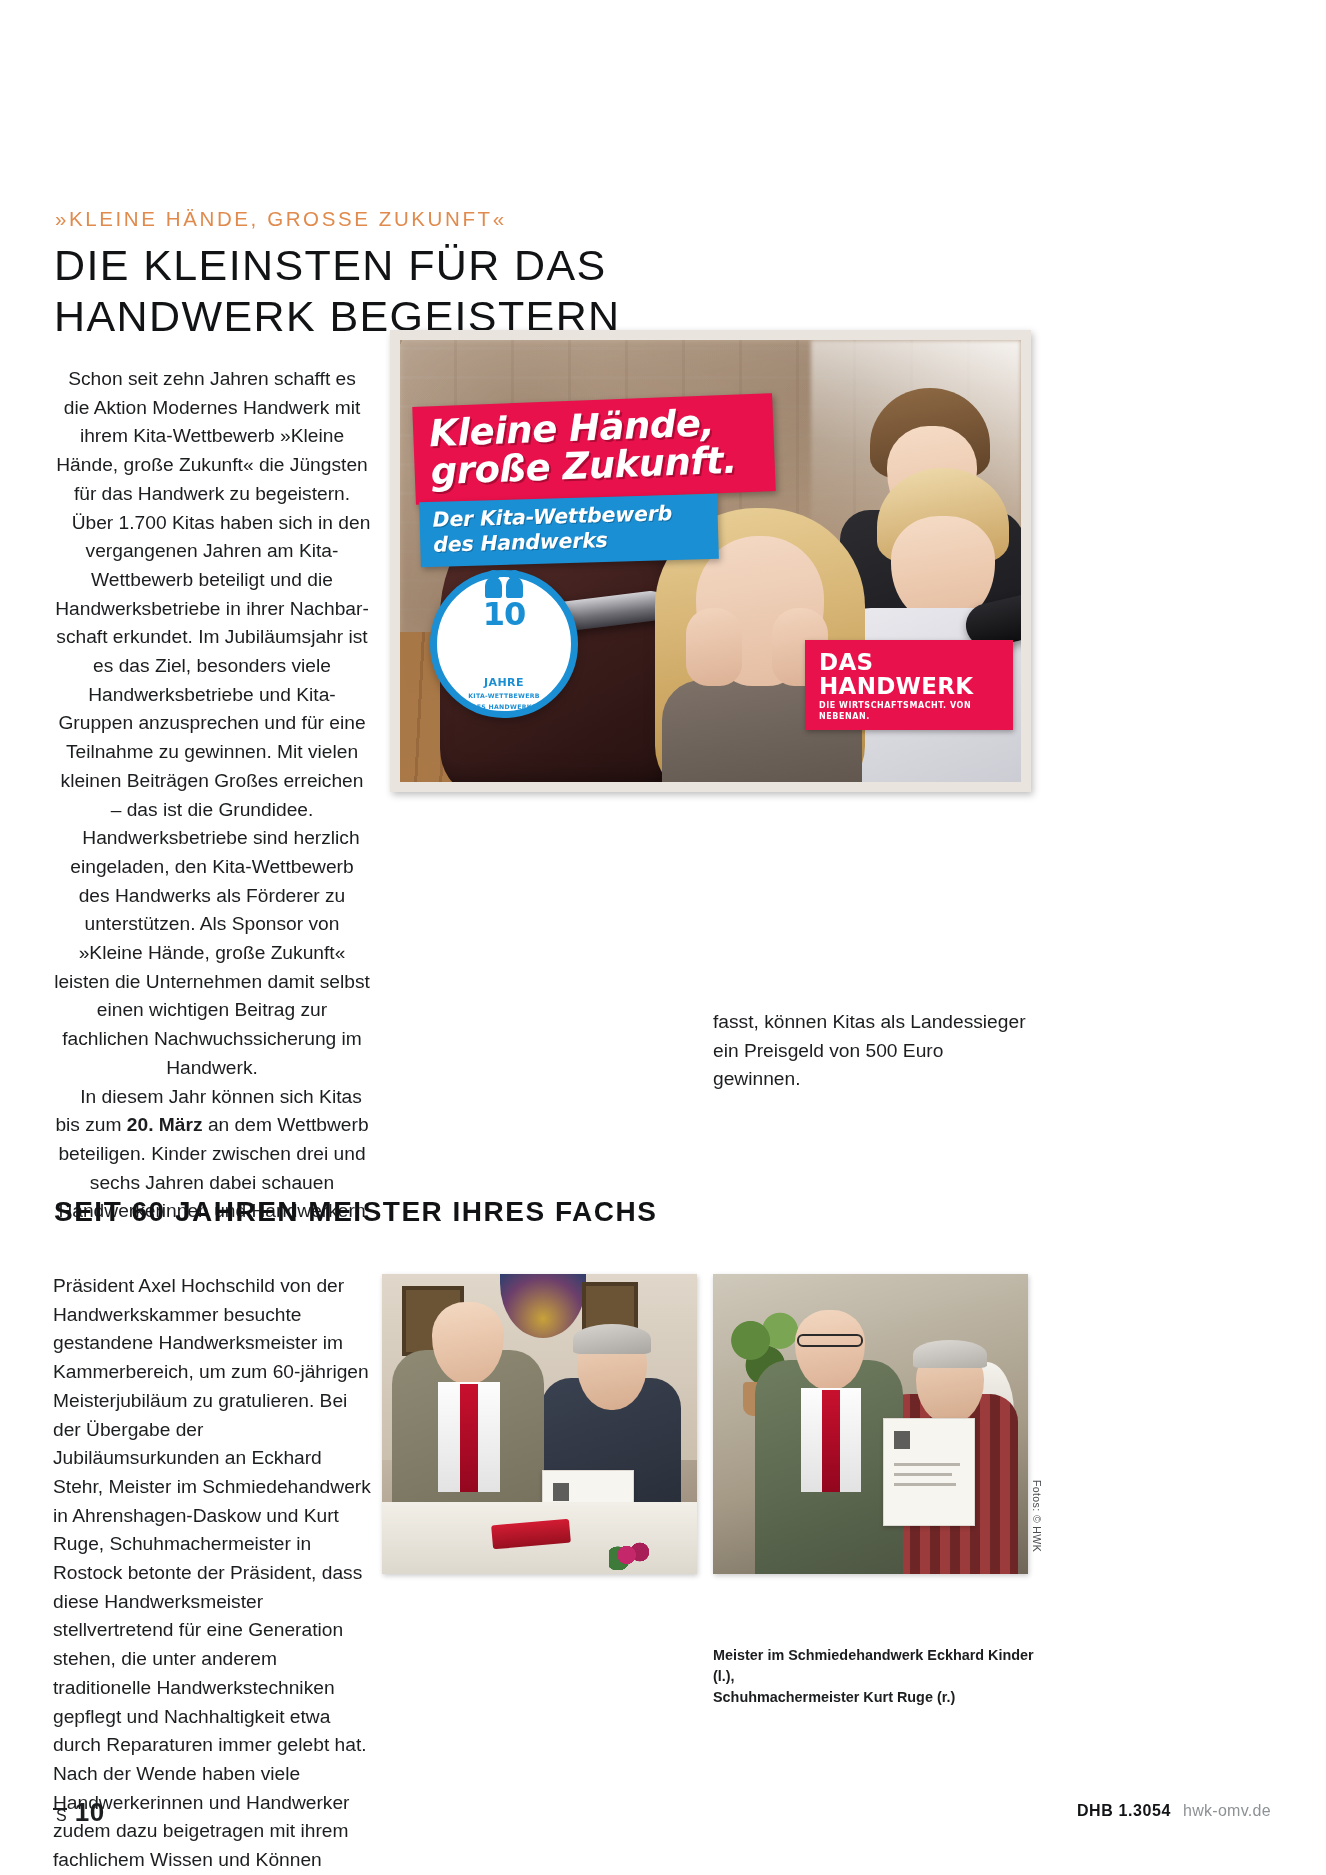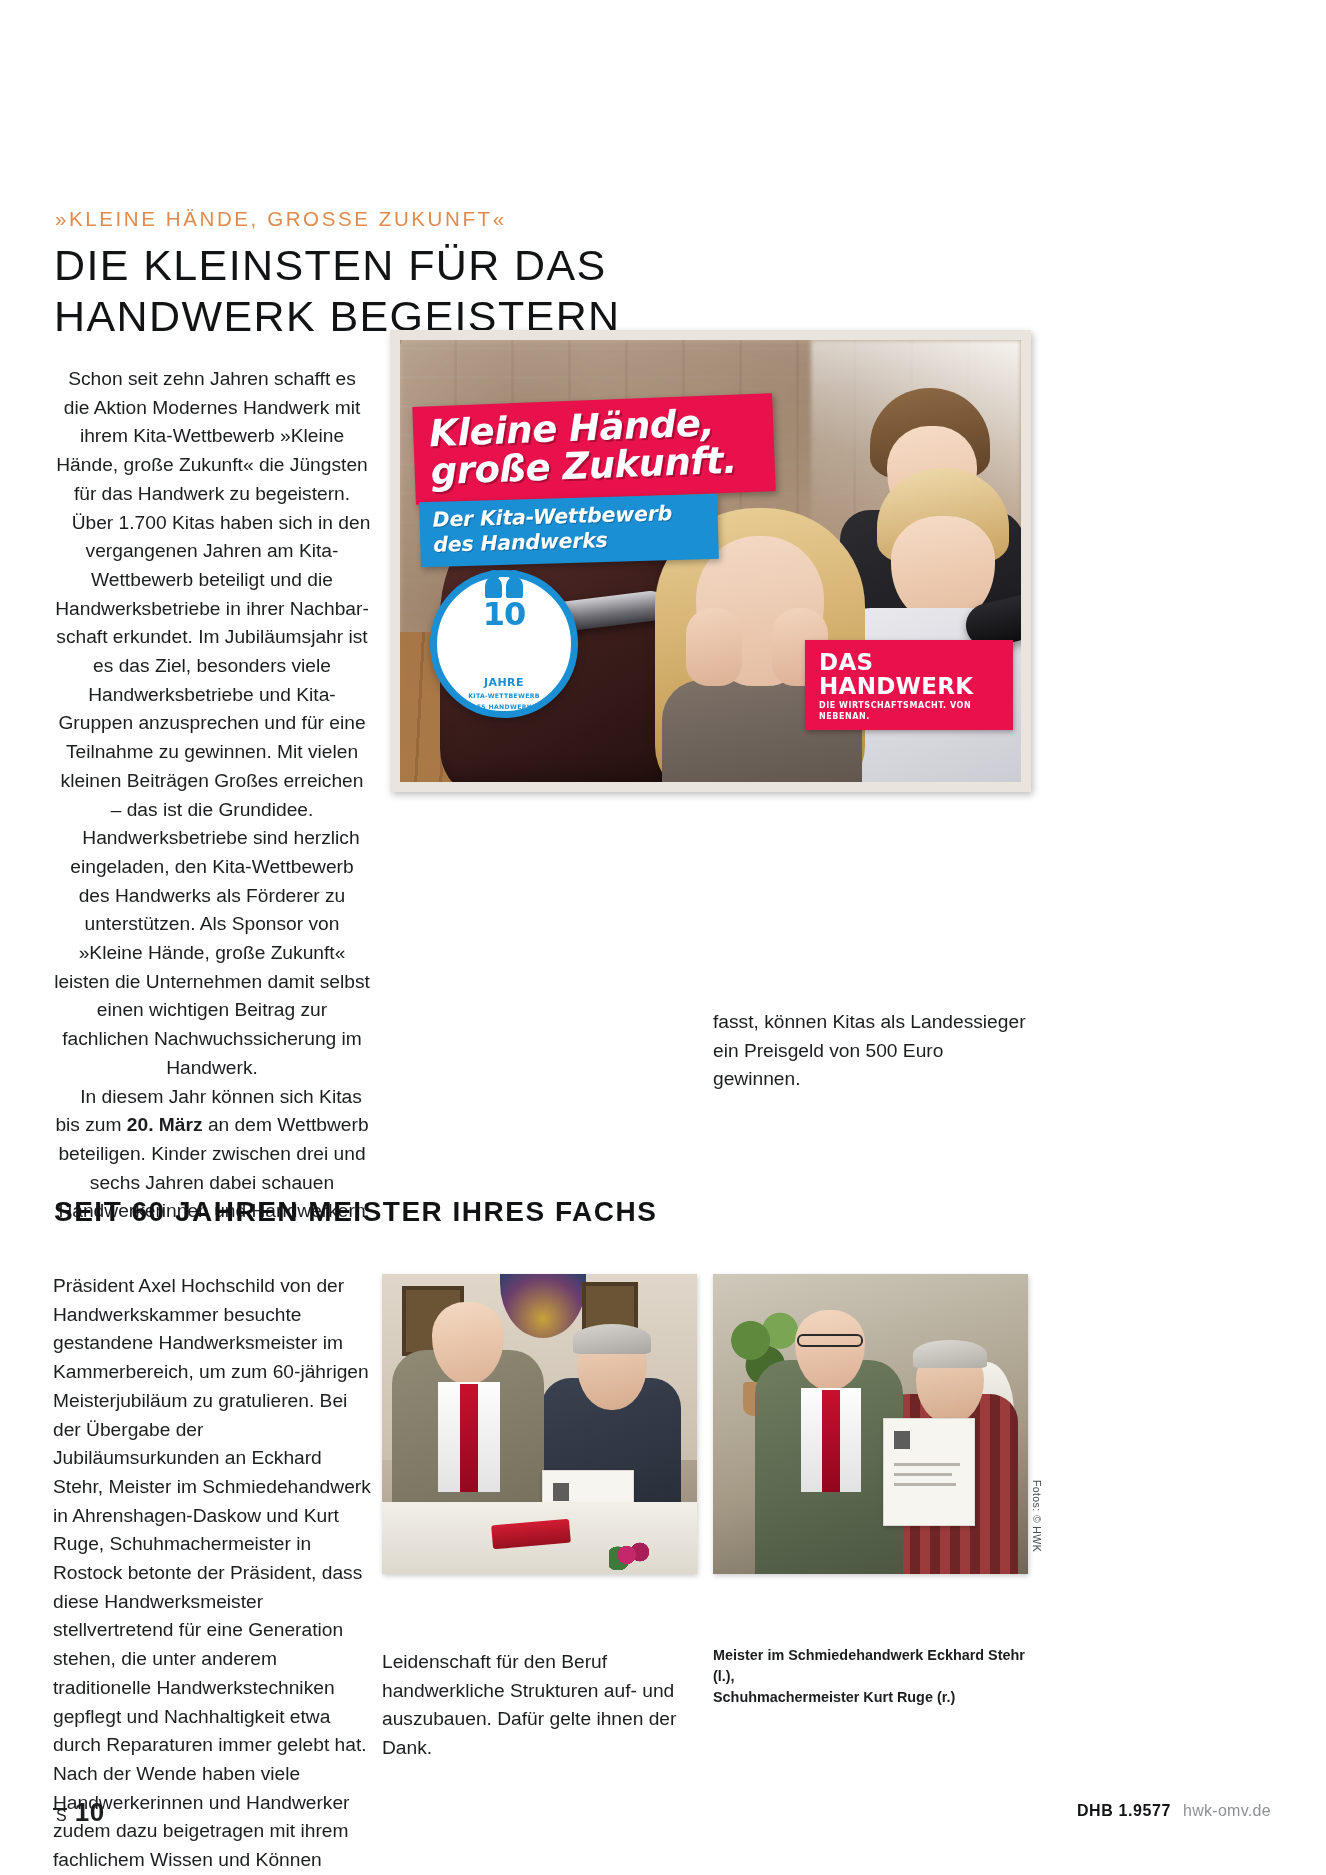--- a/index.html
+++ b/index.html
@@ -420,23 +420,20 @@
 
   <div class="col" id="col3">
     <p>fasst, können Kitas als Landessieger ein Preisgeld von 500 Euro gewinnen.</p>
   </div>
 
   <h2 class="subhead">SEIT 60 JAHREN MEISTER IHRES FACHS</h2>
 
   <div class="col" id="col4">
     <p>Präsident Axel Hochschild von der Hand­werkskammer besuchte  gestandene Hand­werksmeister im Kammerbereich, um zum 60-jährigen Meisterjubiläum zu gratulieren. Bei der Übergabe der Jubiläumsurkunden an Eckhard Stehr, Meister im Schmiedehandwerk in Ahrenshagen-Daskow und Kurt Ruge, Schuhmachermeister in Rostock betonte der Präsident, dass diese Handwerksmeister stellvertretend für eine Generation stehen, die unter anderem traditionelle Handwerks­techniken gepflegt und Nachhaltigkeit etwa durch Reparaturen immer gelebt hat. Nach der Wende haben viele Handwerkerinnen und Handwerker zudem dazu beigetragen mit ih­rem fachlichem Wissen und Können sowie der</p>
   </div>
-  <div class="col" id="col5">
-    <p>Leidenschaft für den Beruf handwerkliche Strukturen auf- und auszubauen. Dafür gelte ihnen der Dank.</p>
-  </div>
 
   <div class="photo" id="photo-left">
     <div class="room">
       <div class="room-wall"></div>
       <div class="frame f1"></div>
       <div class="circlewin"></div>
       <div class="frame f2"></div>
       <div class="man-b">
         <div class="head"></div>
       </div>
@@ -474,29 +471,29 @@
       <div class="cert" style="left:170px; top:144px;">
         <div class="seal"></div>
         <div class="ln" style="top:44px; width:66px;"></div>
         <div class="ln" style="top:54px; width:58px;"></div>
         <div class="ln" style="top:64px; width:62px;"></div>
       </div>
     </div>
   </div>
 
   <div class="caption">
-    <div>Meister im Schmiedehandwerk Eckhard Stehr (l.),</div>
+    <div>Meister im Schmiedehandwerk Eckhard Kinder (l.),</div>
     <div>Schuhmachermeister Kurt Ruge (r.)</div>
   </div>
 
   <div class="photocredit">Fotos: © HWK</div>
 
   <div class="foot-rule"></div>
   <div class="foot-left">
     <span class="s">S</span>
     <span class="pg">10</span>
   </div>
   <div class="foot-right">
-    <span class="issue">DHB 1.9577</span>
+    <span class="issue">DHB 1.3054</span>
     <span class="url">hwk-omv.de</span>
   </div>
 
 </div>
 
 </body></html>

